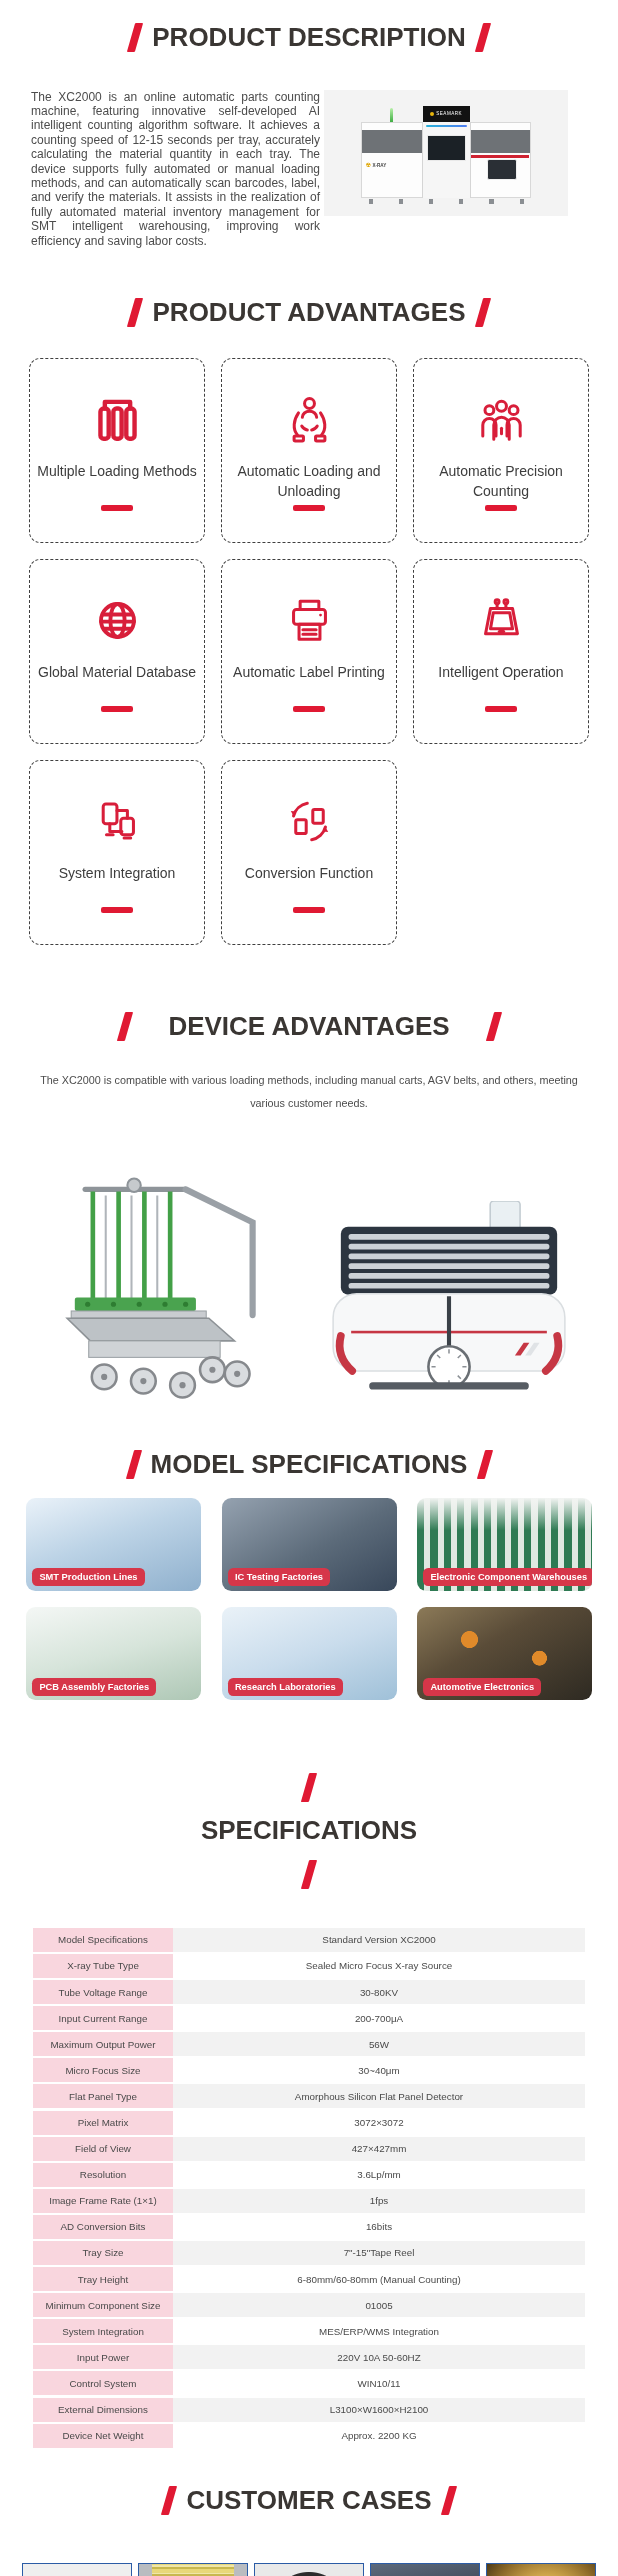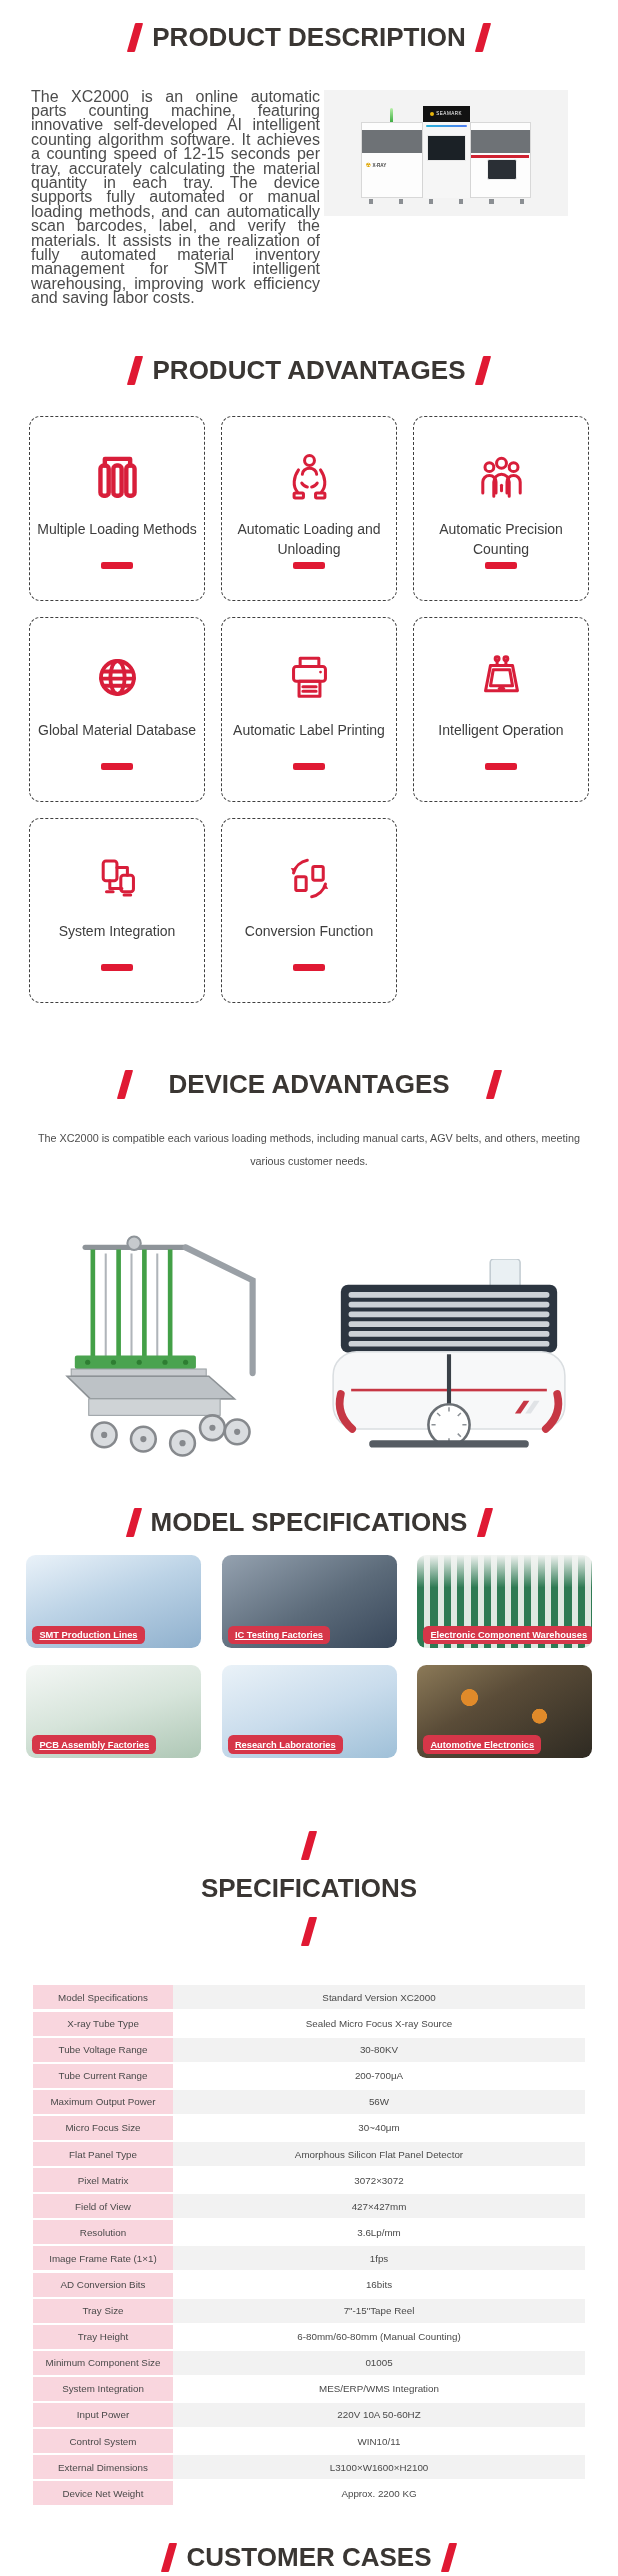--- a/index.html
+++ b/index.html
@@ -17,21 +17,21 @@
 
   
   .sec-title{display:flex;align-items:center;justify-content:center;gap:13.4px;}
   .sec-title .slash{width:7.7px;height:29px;background:var(--red);transform:skewX(-16deg);border-radius:1px;}
   .sec-title .t{font-size:26px;font-weight:800;color:var(--dark);letter-spacing:0;white-space:nowrap;}
 
   #title-desc{padding-top:21.6px;}
 
   
   .desc-row{margin:37px 31px 0;display:flex;}
-  .desc-text{width:289px;font-size:16px;line-height:14.4px;color:var(--text);text-align:justify;}
+  .desc-text{width:289px;font-size:12px;line-height:14.4px;color:var(--text);text-align:justify;}
   .desc-img{margin-left:3.6px;width:244px;height:126px;background:#f3f3f3;position:relative;flex:none;}
   .machine{position:absolute;left:37px;top:15.5px;width:170px;height:95px;}
   .m-body{position:absolute;left:0;top:16.5px;width:170px;height:76px;background:#fdfdfd;border:0.5px solid #d8d8d8;}
   .m-band{position:absolute;left:1px;top:25px;width:168px;height:23px;background:#6e7276;}
   .m-col{position:absolute;left:61px;top:16.5px;width:49px;height:76px;background:#f6f6f6;border-left:0.5px solid #d5d5d5;border-right:0.5px solid #d5d5d5;}
   .m-sign{position:absolute;left:62px;top:1px;width:47px;height:15.5px;background:#121212;color:#fff;font-size:4.6px;letter-spacing:0.5px;display:flex;align-items:center;justify-content:center;gap:2.1px;}
   .m-sign .dot{width:4.1px;height:4.1px;border-radius:50%;background:#e8b50c;flex:none;}
   .m-blue{position:absolute;left:65px;top:19.6px;width:41px;height:2.1px;background:linear-gradient(90deg,#27b2d8,#4f7df2);border-radius:1px;}
   .m-screen{position:absolute;left:66px;top:30px;width:39px;height:26px;background:#1b2126;border:1.5px solid #e9e9e9;}
   .m-red{position:absolute;left:110px;top:50px;width:58px;height:2.6px;background:#cf2332;}
@@ -55,21 +55,21 @@
   #title-dev{margin-top:66px;gap:40px;}
   .dev-body{margin:27px auto 0;width:556px;text-align:center;font-size:10.8px;line-height:23px;color:var(--text);}
   .dev-imgs{margin:29px 31px 0;height:268px;display:flex;}
   .cart-box{width:268px;height:268px;flex:none;}
   .agv-box{margin-left:20.6px;margin-top:57px;width:258px;height:206px;flex:none;}
 
   
   #title-model{margin-top:37px;}
   .scenes{margin:17.5px 26px 0;display:grid;grid-template-columns:repeat(3,175px);justify-content:space-between;row-gap:16.5px;}
   .scene{height:93px;border-radius:9.3px;position:relative;overflow:hidden;}
-  .scene-pill{position:absolute;left:6.2px;bottom:4.1px;background:var(--pill-red);color:#fff;font-size:9.3px;font-weight:700;padding:4.1px 7.2px;border-radius:5.2px;white-space:nowrap;text-decoration:underline;}
+  .scene-pill{position:absolute;left:6.2px;bottom:4.1px;background:var(--pill-red);color:#fff;font-size:9.3px;font-weight:700;padding:4.1px 7.2px;border-radius:5.2px;white-space:nowrap;}
   .scene-smt{background:linear-gradient(160deg,#eaf2f9 0%,#bcd3e6 45%,#8fb0cd 100%);}
   .scene-ic{background:linear-gradient(150deg,#95a2b0 0%,#5c6b7a 55%,#38475a 100%);}
   .scene-wh{background:linear-gradient(180deg,#f2f4f2 0%,rgba(242,244,242,0) 35%),repeating-linear-gradient(90deg,#2e7a53 0 7.2px,#dfe8e1 7.2px 13.4px);}
   .scene-pcb{background:linear-gradient(165deg,#f4f7f5 0%,#d6e4da 50%,#aec7b5 100%);}
   .scene-lab{background:linear-gradient(160deg,#eaf2f8 0%,#c9dcec 50%,#9fc0d8 100%);}
   .scene-auto{background:radial-gradient(circle at 30% 35%,#e08a2a 0 8.2px,rgba(0,0,0,0) 8.8px),radial-gradient(circle at 70% 55%,#e08a2a 0 7.2px,rgba(0,0,0,0) 7.7px),linear-gradient(150deg,#8c7a58 0%,#5a4c38 40%,#2e2a22 100%);}
 
   
   #title-spec{margin-top:73px;flex-direction:column;}
   .spec-table{margin:39px 33px 0;}
@@ -250,21 +250,21 @@
       <div class="card-label">Conversion Function</div>
       <div class="card-dash"></div>
     </div>
   </div>
 
   <div class="sec-title" id="title-dev">
     <span class="slash"></span>
     <span class="t">DEVICE ADVANTAGES</span>
     <span class="slash"></span>
   </div>
-  <div class="dev-body">The XC2000 is compatible each various loading methods, including manual carts, AGV belts, and others, meeting various customer needs.</div>
+  <div class="dev-body">The XC2000 is compatible with various loading methods, including manual carts, AGV belts, and others, meeting various customer needs.</div>
 
   <div class="dev-imgs">
     <div class="cart-box">
       <svg width="268" height="268" viewBox="0 0 520 520">
         <path d="M105 88 H300" stroke="#8e9499" stroke-width="10" fill="none" stroke-linecap="round"></path>
         <path d="M300 88 L430 152 V332" stroke="#9aa0a6" stroke-width="12" fill="none" stroke-linecap="round"></path>
         <circle cx="200" cy="80" r="13" fill="#c6cacd" stroke="#8e9499" stroke-width="4"></circle>
         <path d="M120 92 V300 M170 92 V300 M220 92 V300 M270 92 V300" stroke="#43a047" stroke-width="9" fill="none"></path>
         <path d="M145 100 V300 M195 100 V300 M245 100 V300" stroke="#b0b5ba" stroke-width="4" fill="none"></path>
         <rect x="85" y="298" width="235" height="26" rx="4" fill="#4aa34f"></rect>
@@ -360,21 +360,21 @@
       </div>
       <div class="spec-row even">
         <div class="spec-key">X-ray Tube Type</div>
         <div class="spec-val">Sealed Micro Focus X-ray Source</div>
       </div>
       <div class="spec-row odd">
         <div class="spec-key">Tube Voltage Range</div>
         <div class="spec-val">30-80KV</div>
       </div>
       <div class="spec-row even">
-        <div class="spec-key">Tube Current Range</div>
+        <div class="spec-key">Input Current Range</div>
         <div class="spec-val">200-700μA</div>
       </div>
       <div class="spec-row odd">
         <div class="spec-key">Maximum Output Power</div>
         <div class="spec-val">56W</div>
       </div>
       <div class="spec-row even">
         <div class="spec-key">Micro Focus Size</div>
         <div class="spec-val">30~40μm</div>
       </div>

